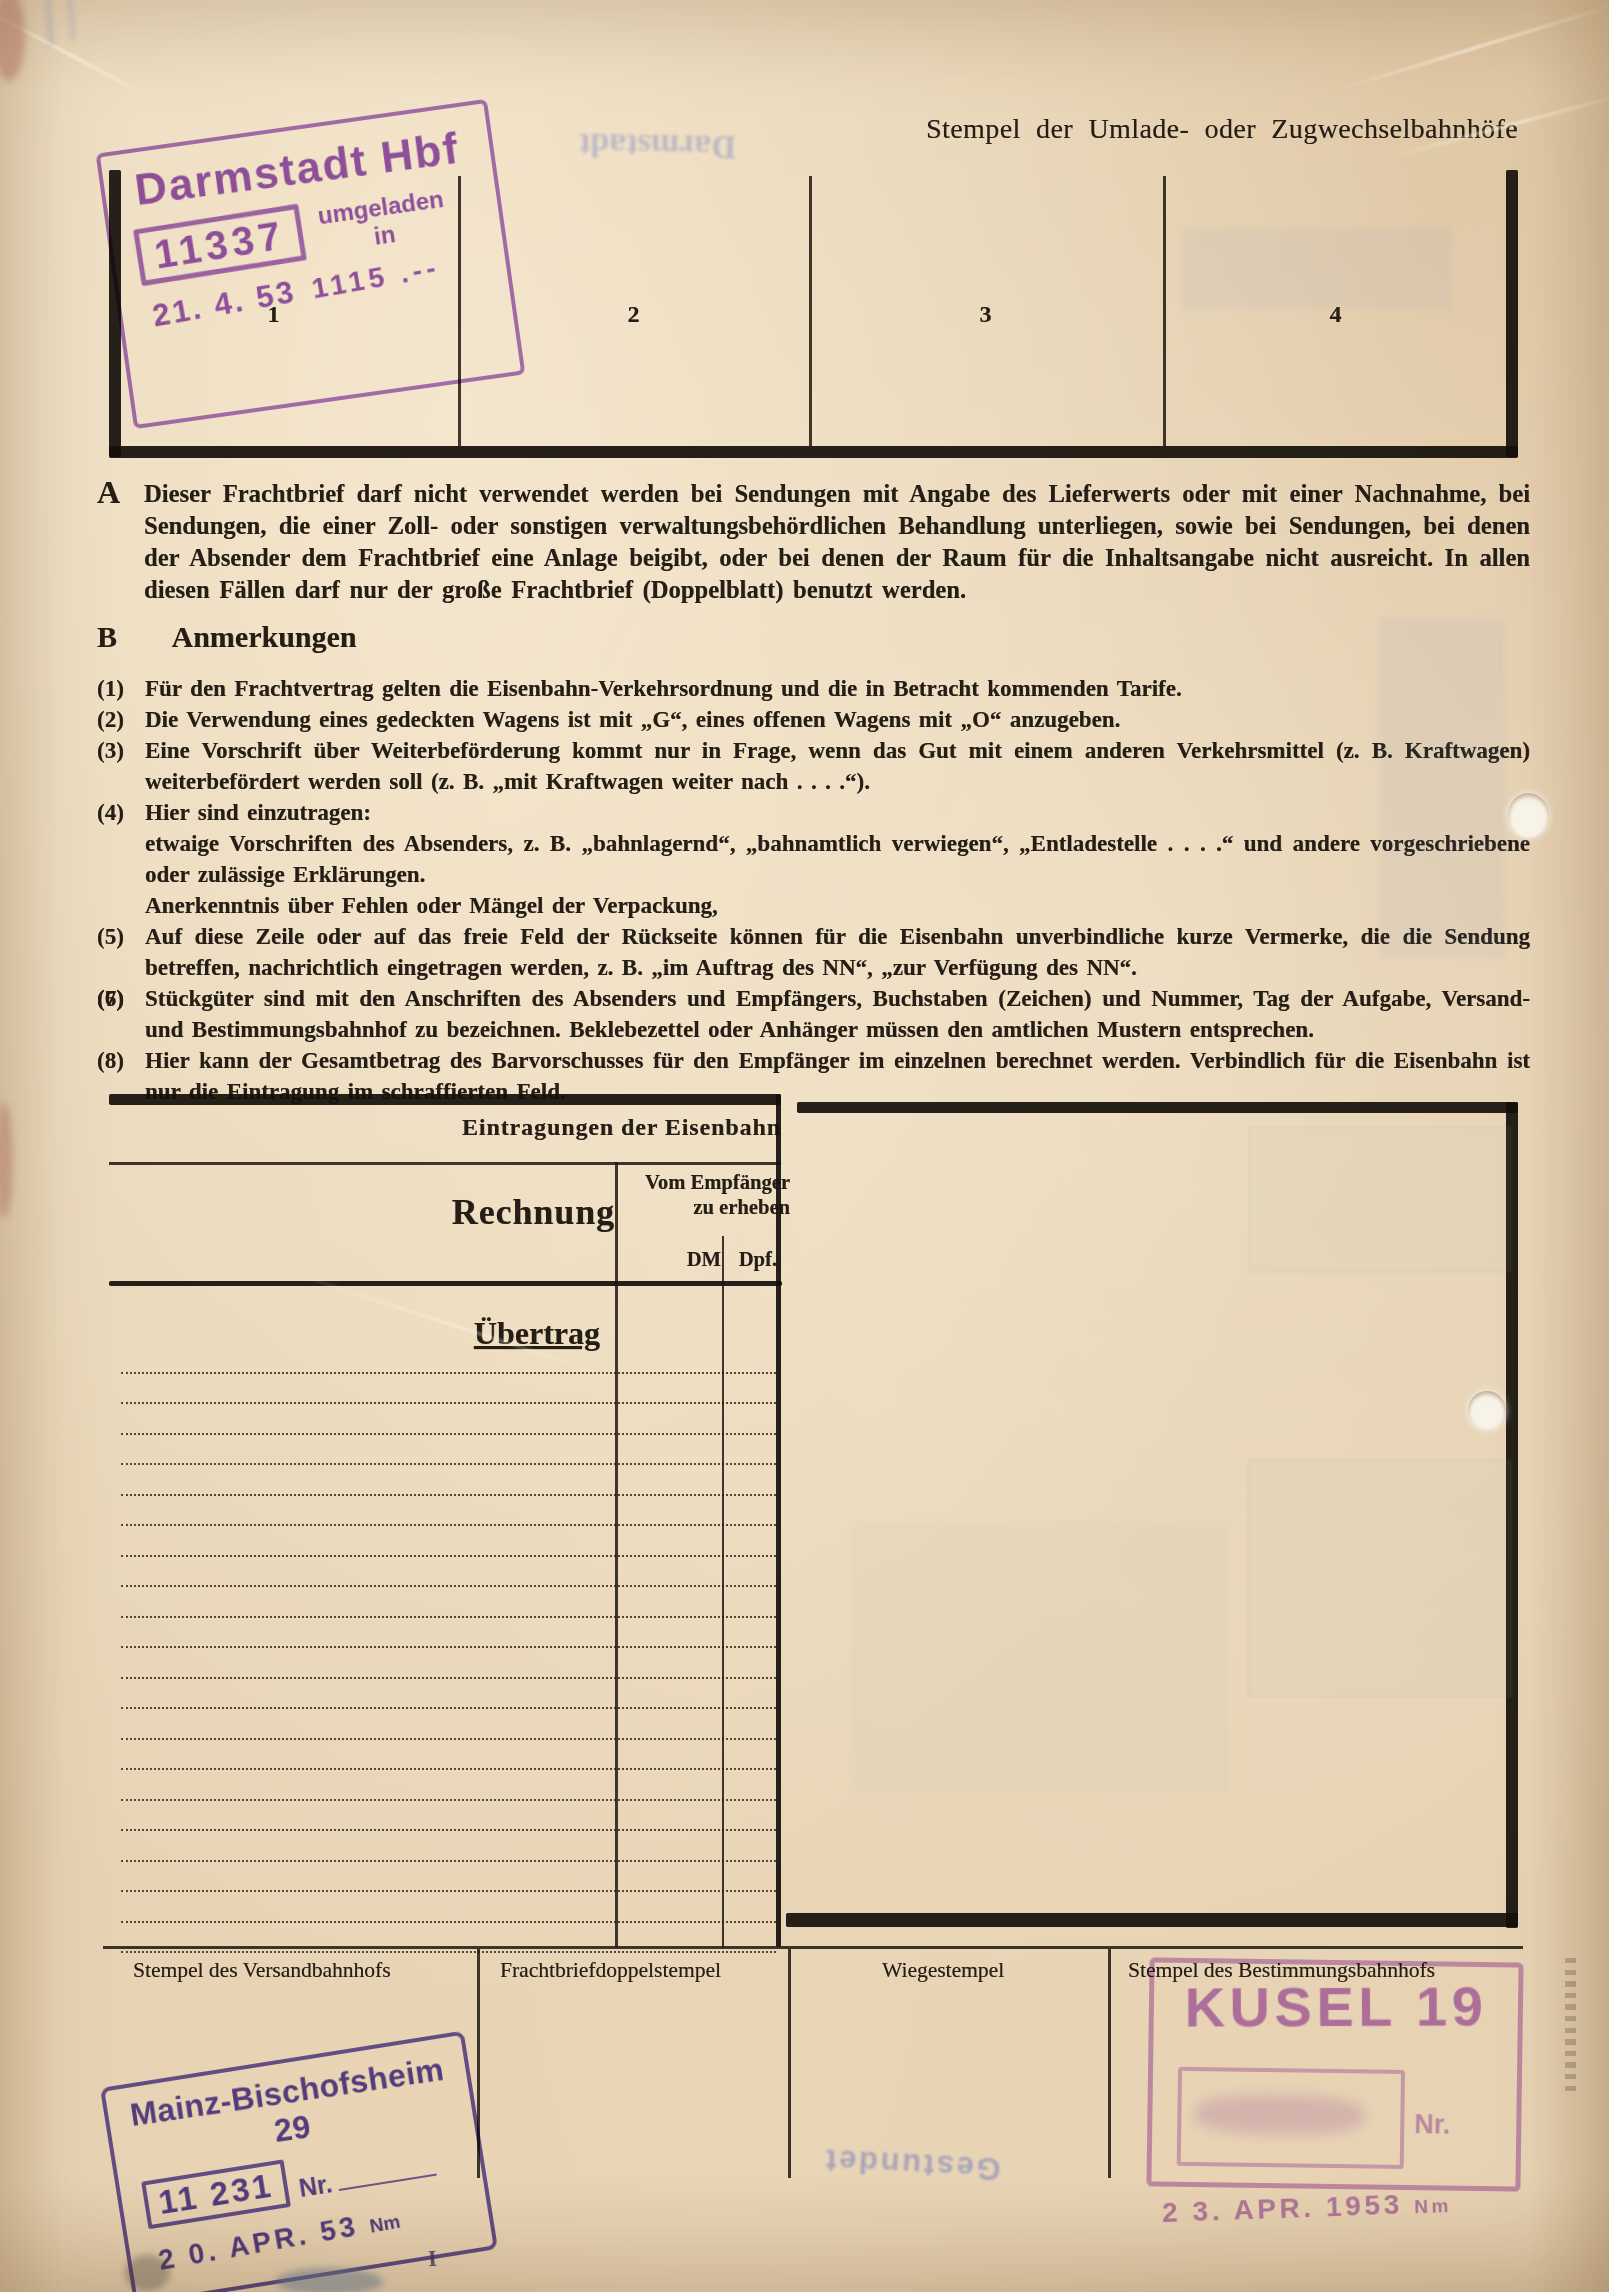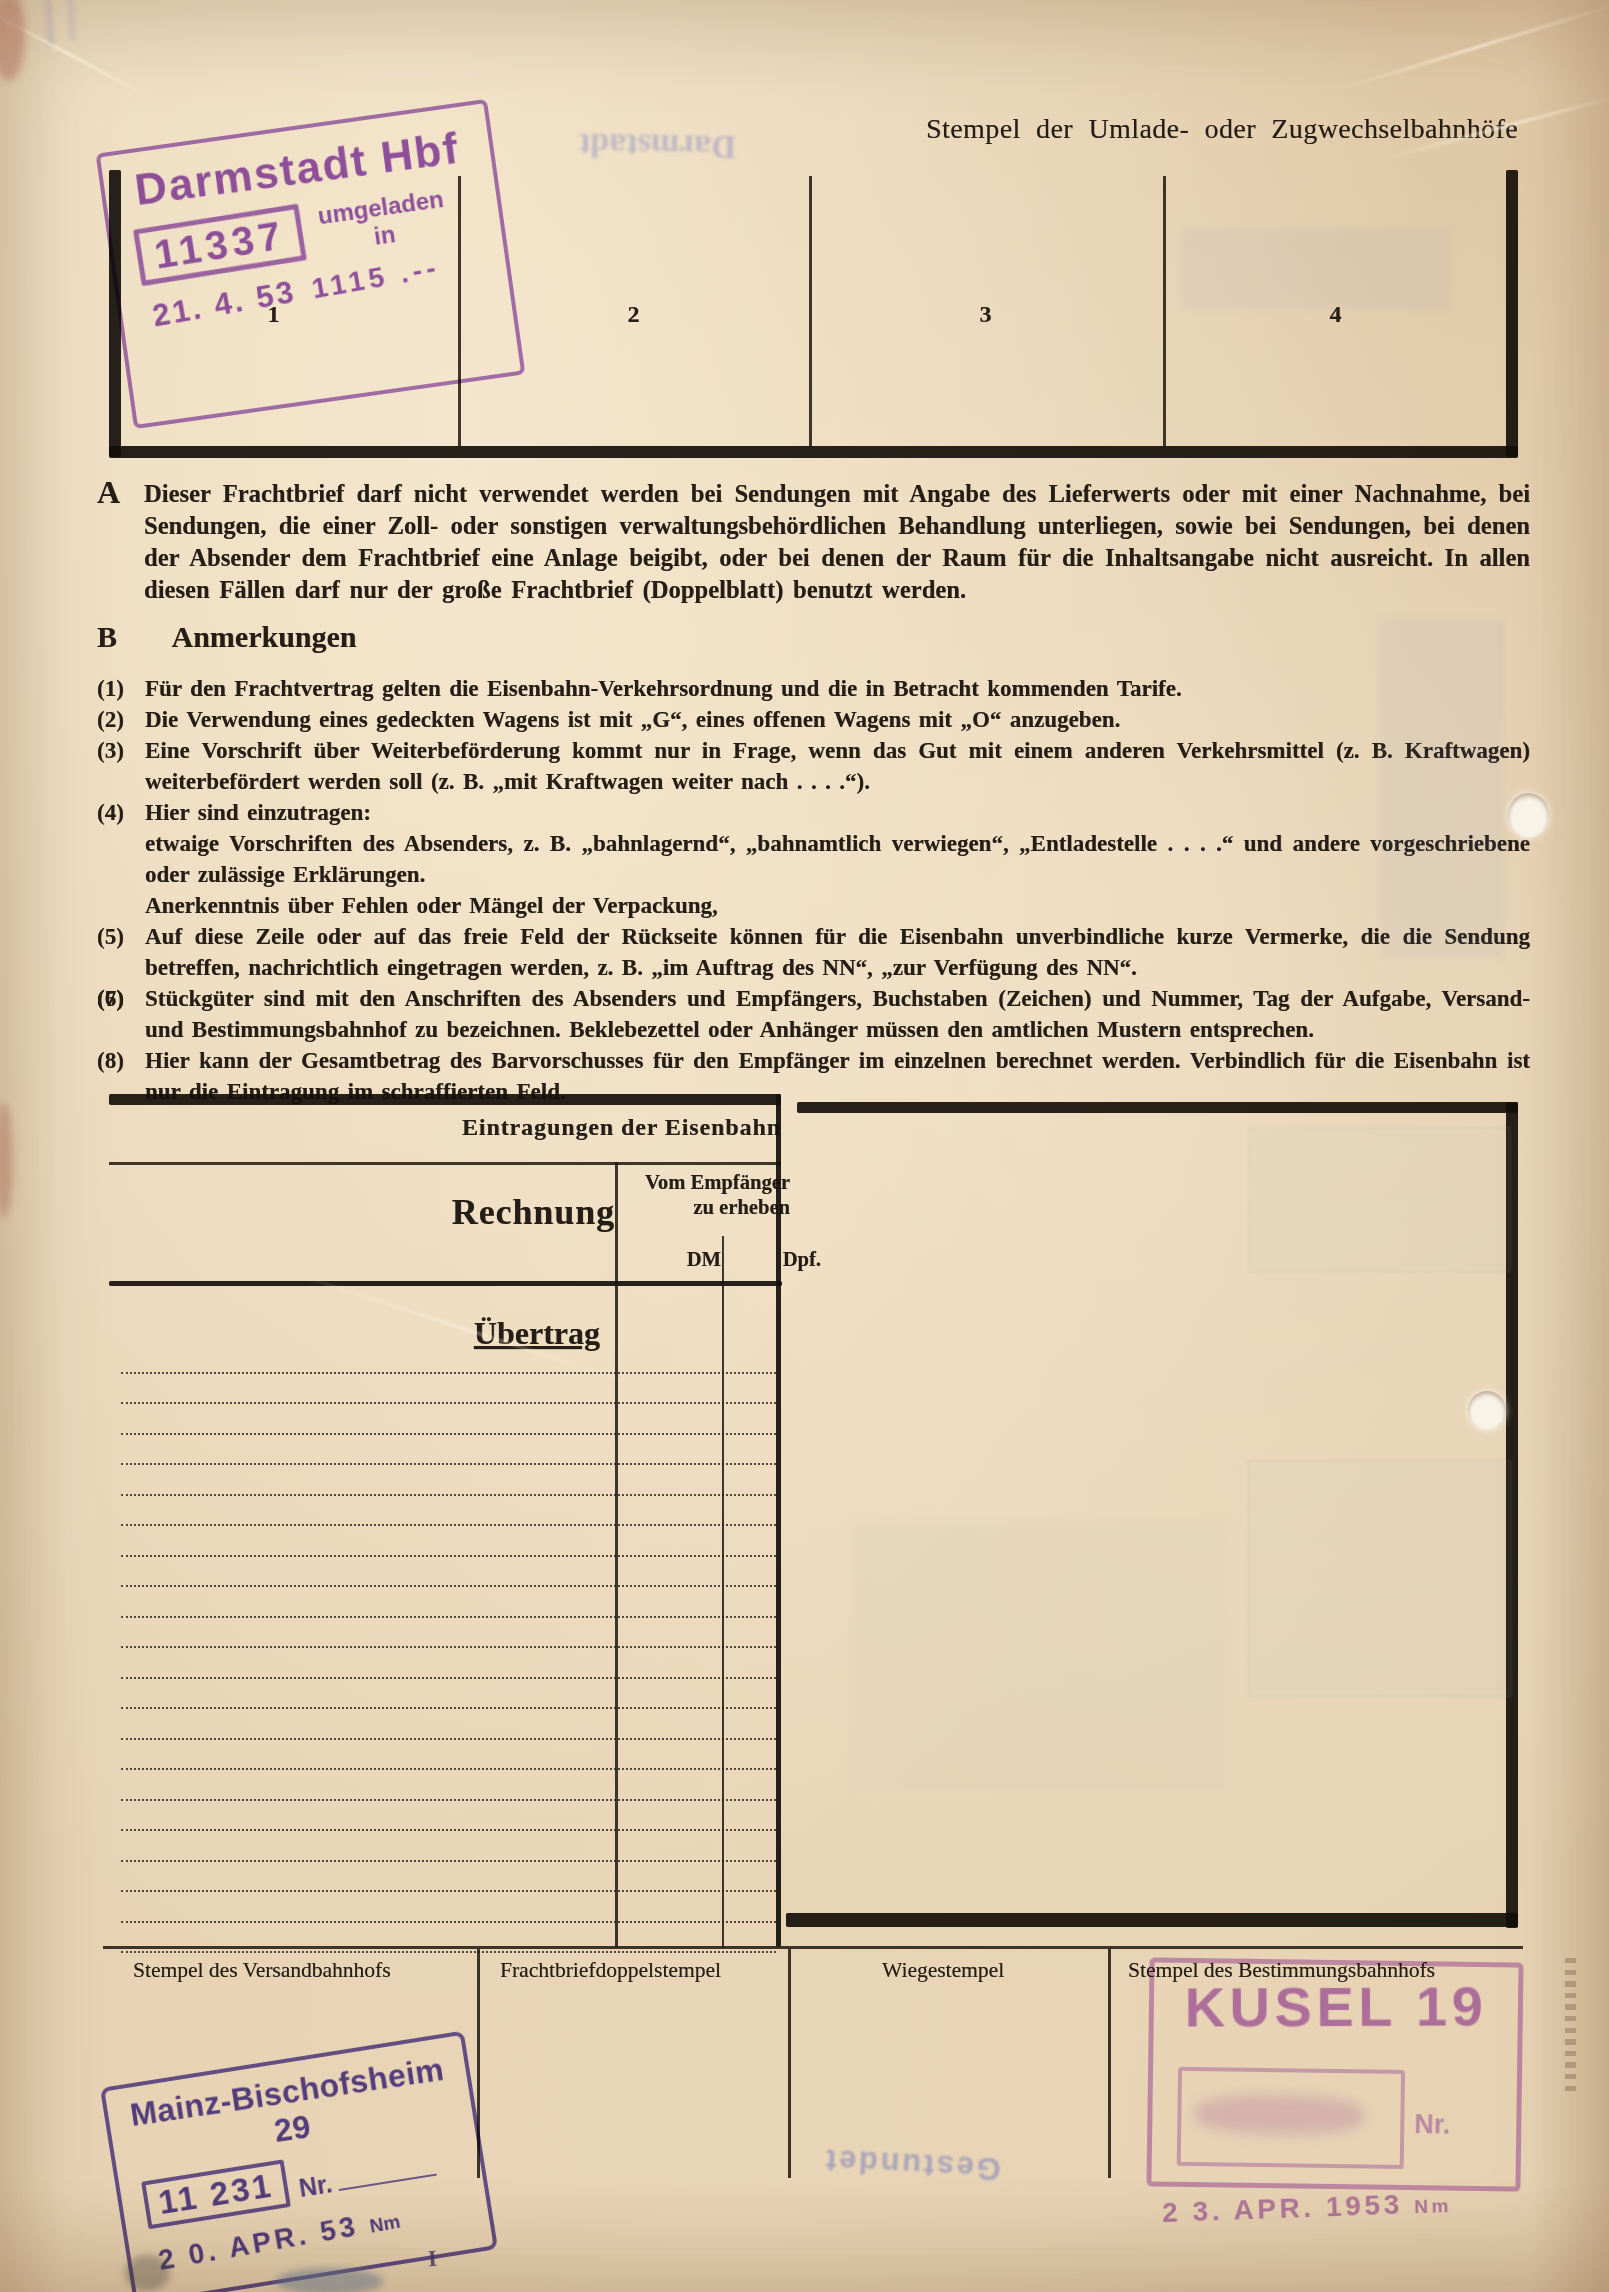--- a/index.html
+++ b/index.html
@@ -54,21 +54,21 @@
   .b-title{margin-left:47px;display:inline-block;}
   .items{left:97px;top:673px;width:1433px;}
   .item{position:relative;padding-left:48px;font-size:23px;line-height:31px;font-weight:700;text-align:justify;word-spacing:2.7px;}
   .item .num{position:absolute;left:0;top:0;font-weight:700;}
 
   
   .ledger-title{left:109px;top:1114px;width:672px;font-size:24px;font-weight:700;letter-spacing:0.9px;}
   .rechnung{left:109px;top:1191px;width:506px;font-size:36px;font-weight:700;letter-spacing:0.9px;}
   .vom-empf{left:618px;top:1170px;width:172px;font-size:20.6px;line-height:25px;font-weight:700;}
   .dm{left:618px;top:1248px;width:103px;font-size:20.6px;font-weight:700;}
-  .dpf{left:723px;top:1248px;width:54px;font-size:20.6px;font-weight:700;margin-left:44px;}
+  .dpf{left:723px;top:1248px;width:54px;font-size:20.6px;font-weight:700;}
   .uebertrag{left:340px;top:1315px;width:260px;font-size:32px;font-weight:700;text-align:right;text-decoration:underline;}
   #ledger-rows{left:121px;top:1343px;width:655px;}
   .ledger-row{height:28.5px;}
 
   
   .flabel{top:1958px;font-size:21.5px;white-space:nowrap;}
   .flabel .rg{font-weight:400;}
   .flabel .bd{font-weight:400;}
 
   .stamp-mainz{left:115px;top:2058px;width:360px;height:213px;transform:rotate(-9deg);

